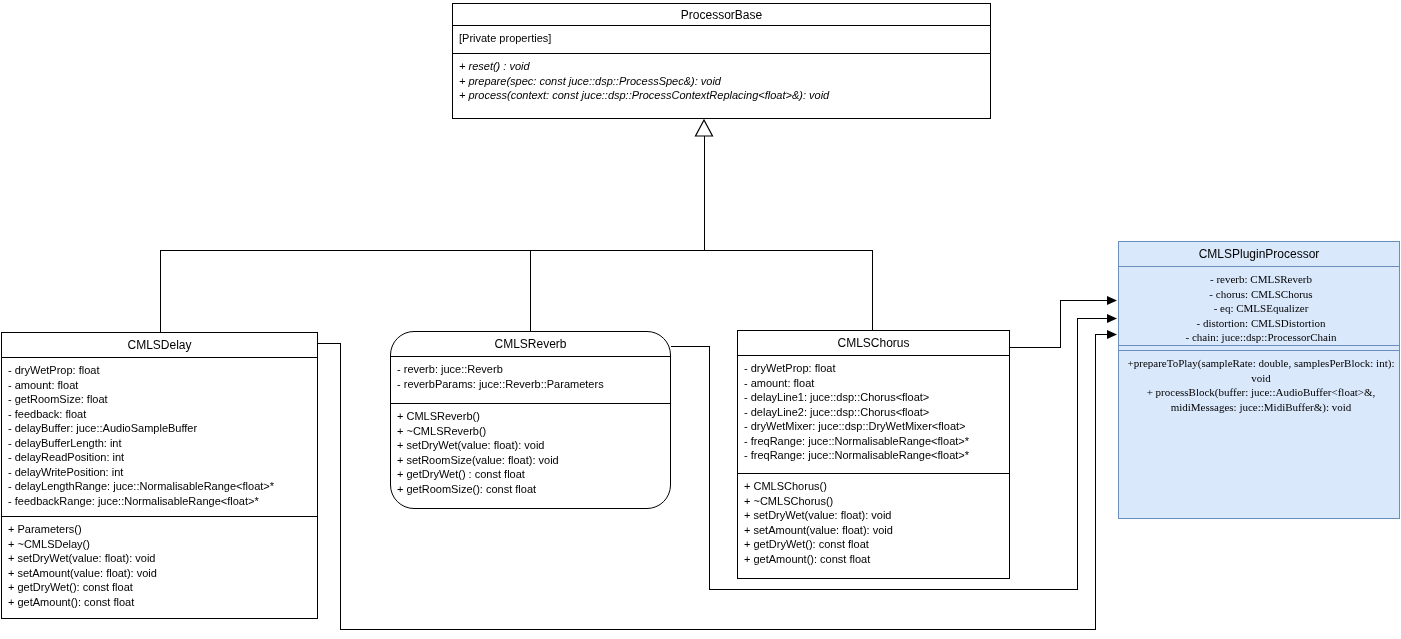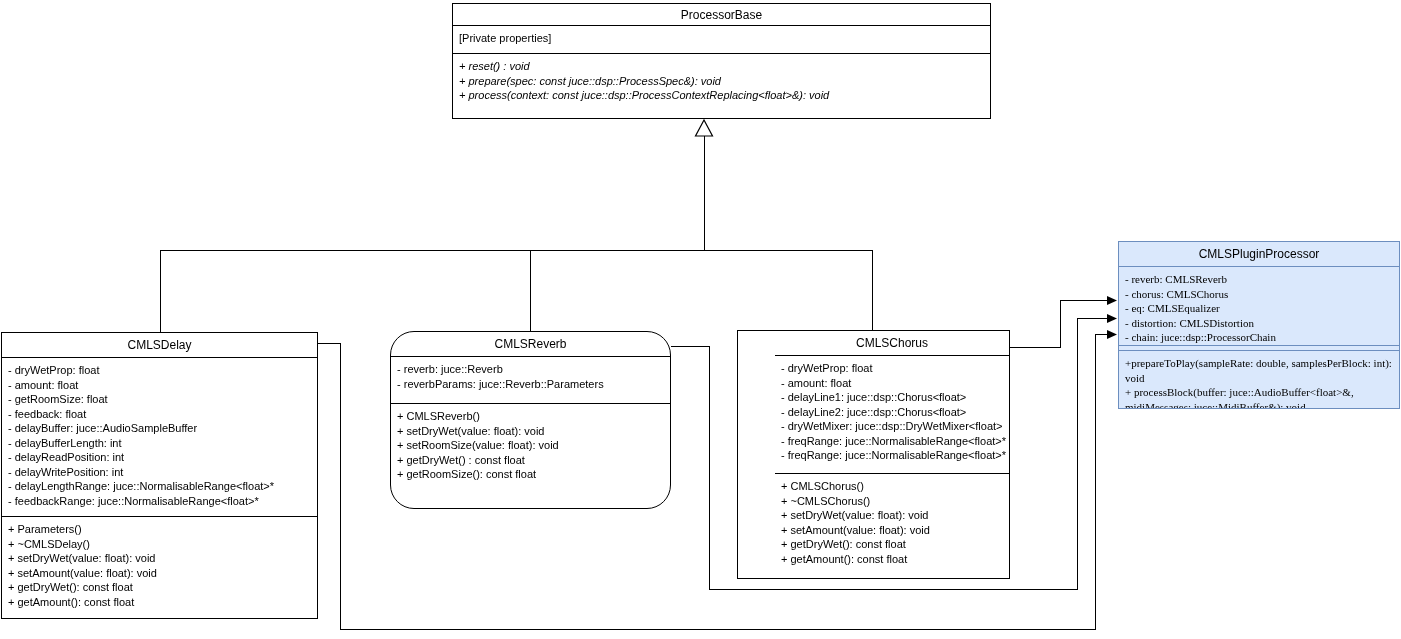--- a/index.html
+++ b/index.html
@@ -30,25 +30,25 @@
   #pb .sec-a{height:28px;}
 
   #delay{left:1px;top:332px;width:317px;height:287px;}
   #delay .t{height:25px;}
   #delay .sec-a{height:159px;}
 
   #reverb{left:390px;top:331px;width:281px;height:178px;border-radius:24px;}
   #reverb .t{height:25px;}
   #reverb .sec-a{height:47px;}
 
-  #chorus{left:737px;top:330px;width:273px;height:249px;padding-left:37px;}
+  #chorus{left:737px;top:330px;width:273px;height:249px;}
   #chorus .t{height:25px;}
   #chorus .sec-a{height:118px;}
 
-  #plugin{left:1118px;top:241px;width:282px;height:168px;background:#dae8fc;border-color:#6c8ebf;}
+  #plugin{left:1118px;top:241px;width:282px;height:278px;background:#dae8fc;border-color:#6c8ebf;text-align:center;}
   #plugin .t{height:25px;border-bottom-color:#6c8ebf;}
   #plugin .sec{border-bottom-color:#6c8ebf;font-family:Liberation Serif, serif;}
   #plugin .sec-a{height:79px;}
   #plugin .dsep{flex:0 0 auto;height:5px;border-bottom:1px solid #6c8ebf;box-sizing:border-box;}
 </style>
 </head>
 <body>
 
 <svg id="wires" viewBox="0 0 1401 639" xmlns="http://www.w3.org/2000/svg">
   <g stroke="#000" fill="none" stroke-width="1" shape-rendering="crispEdges">
@@ -113,20 +113,21 @@
 </div>
 
 <div id="reverb" class="uml">
   <div class="t">CMLSReverb</div>
   <div class="sec sec-a">
       <div class="member">- reverb: juce::Reverb</div>
       <div class="member">- reverbParams: juce::Reverb::Parameters</div>
     </div>
   <div class="sec last">
       <div class="member">+ CMLSReverb()</div>
+      <div class="member">+ ~CMLSReverb()</div>
       <div class="member">+ setDryWet(value: float): void</div>
       <div class="member">+ setRoomSize(value: float): void</div>
       <div class="member">+ getDryWet() : const float</div>
       <div class="member">+ getRoomSize(): const float</div>
     </div>
 </div>
 
 <div id="chorus" class="uml">
   <div class="t">CMLSChorus</div>
   <div class="sec sec-a">

